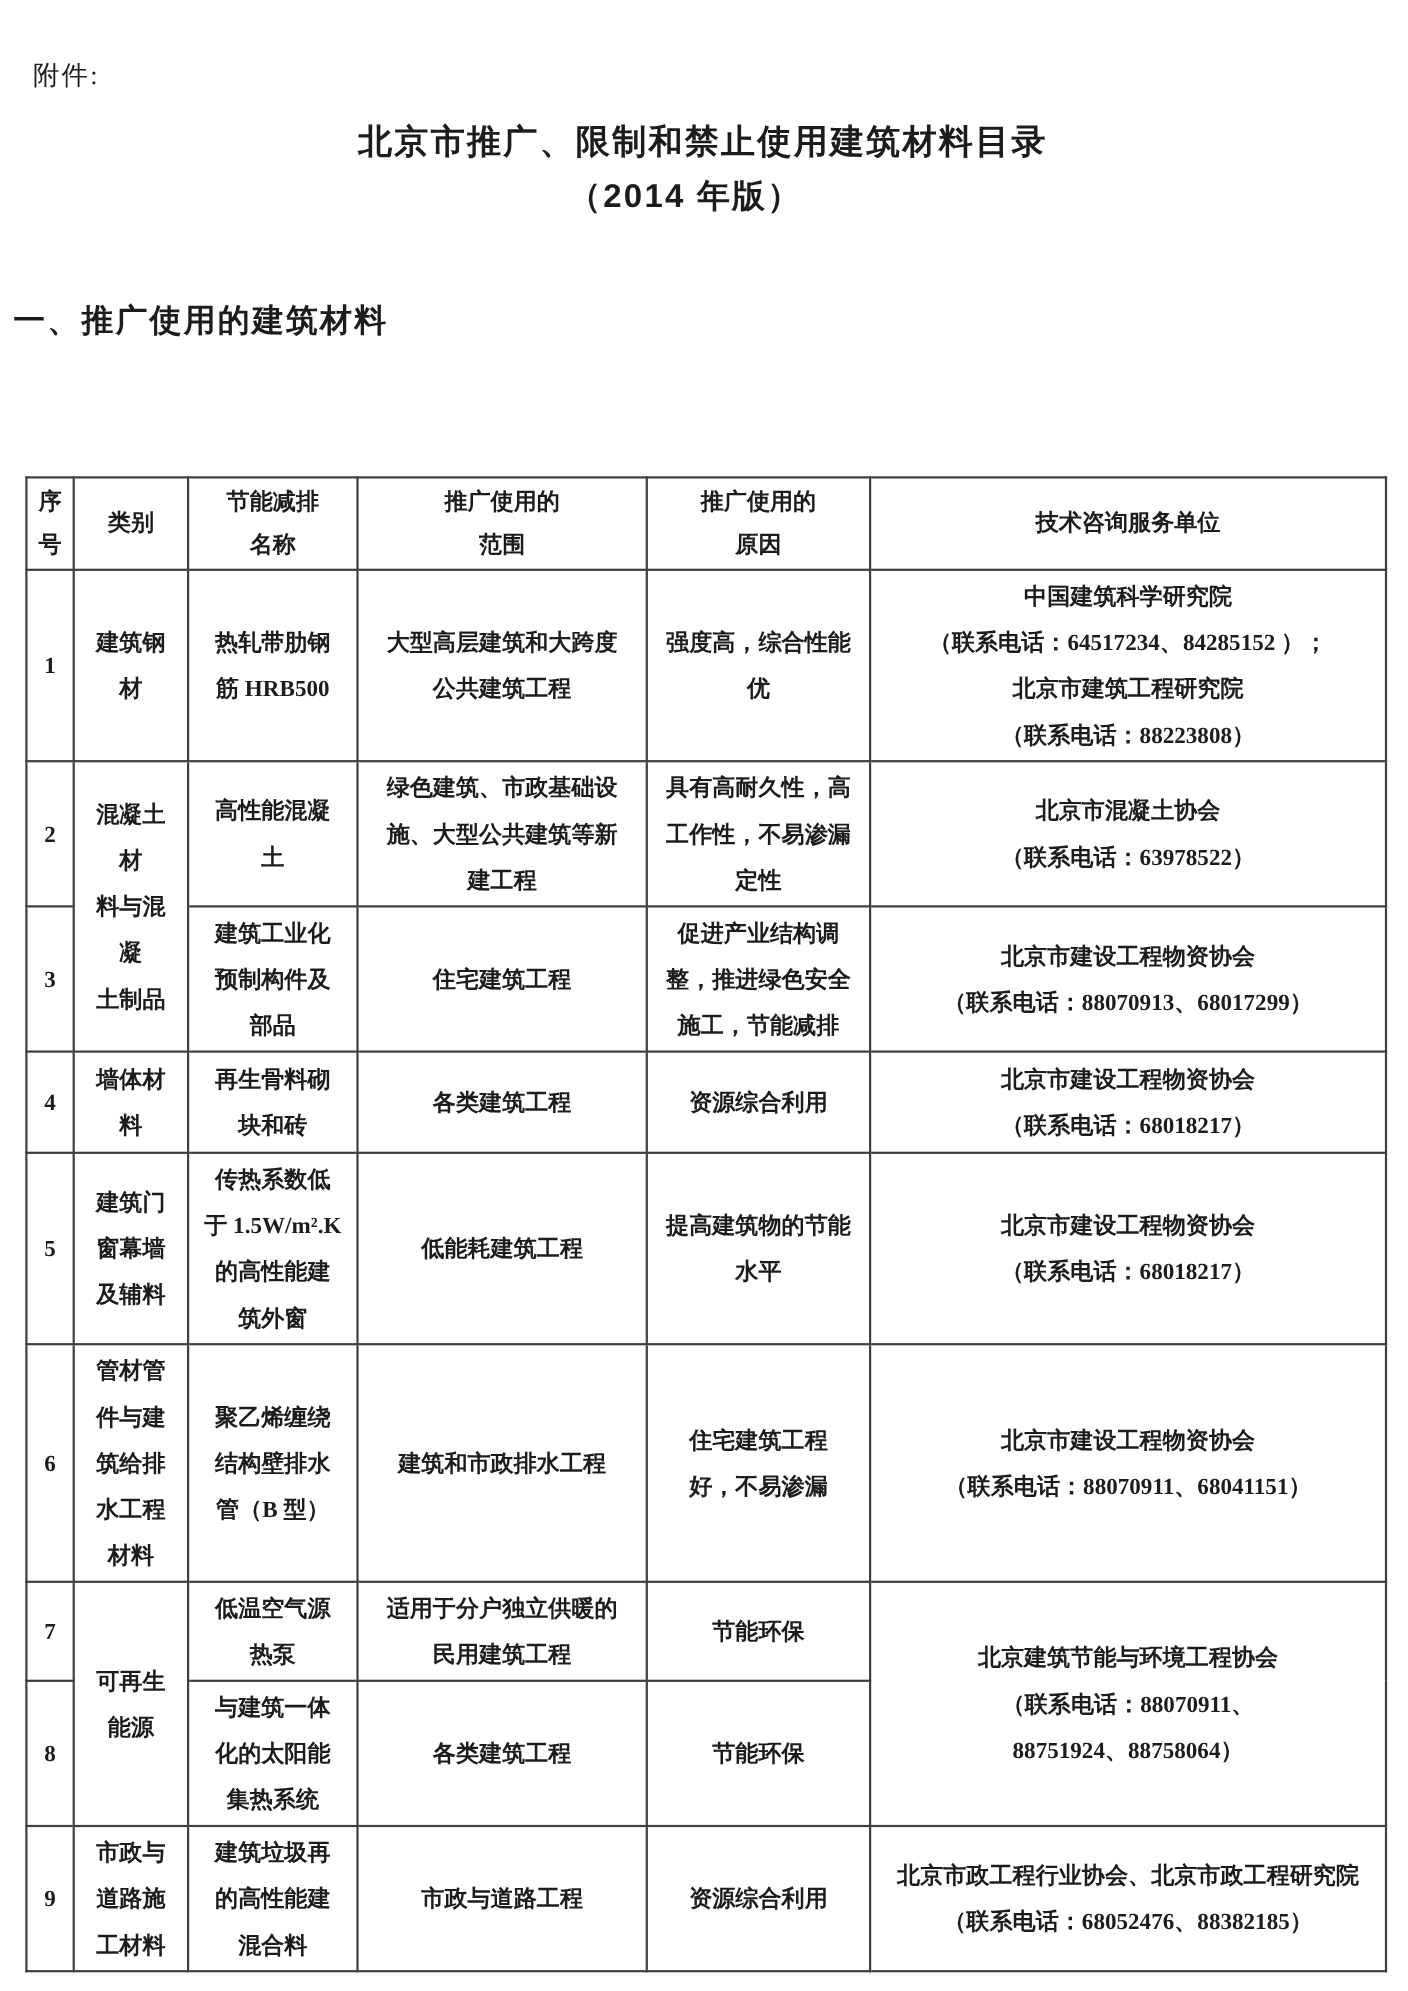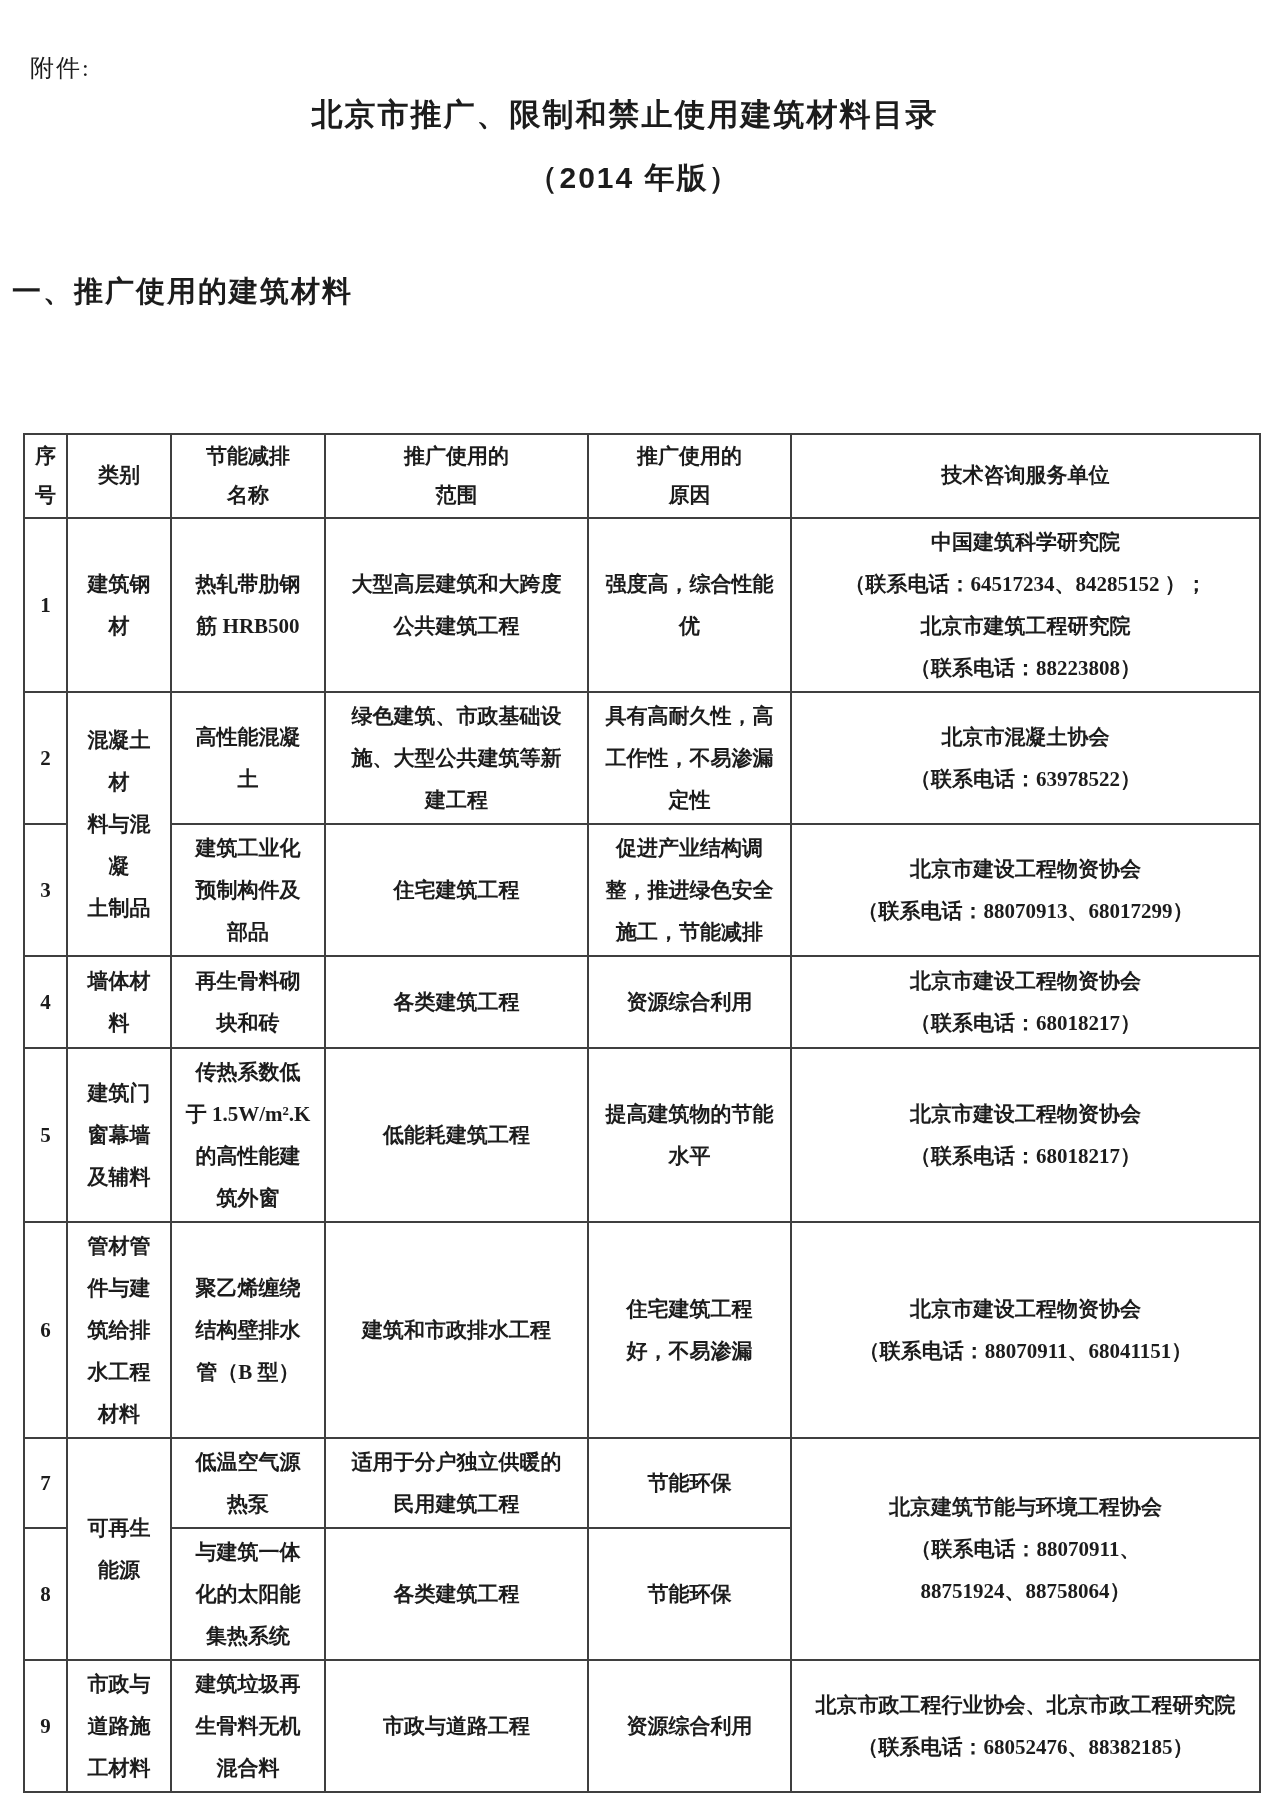--- a/index.html
+++ b/index.html
@@ -26,31 +26,31 @@
     top: 52px;
     left: 30px;
     font-size: 24px;
     letter-spacing: 2px;
   }
   .doc-title {
     position: absolute;
     top: 92px;
     left: 23px;
     width: 1200px;
-    margin: 2px;
+    margin: 16px;
     text-align: center;
     font-family: "Liberation Sans", "DejaVu Sans", sans-serif;
     font-size: 31px;
     font-weight: bold;
     letter-spacing: 2px;
   }
   .doc-subtitle {
     position: absolute;
     top: 158px;
-    left: 34px;
+    left: 23px;
     width: 1200px;
     margin: 0;
     text-align: center;
     font-family: "Liberation Sans", "DejaVu Sans", sans-serif;
     font-size: 30px;
     font-weight: bold;
     letter-spacing: 2px;
   }
   .section-heading {
     position: absolute;
@@ -239,21 +239,21 @@
 集热系统</td>
         <td>各类建筑工程</td>
         <td>节能环保</td>
       </tr>
       <tr>
         <td>9</td>
         <td>市政与
 道路施
 工材料</td>
         <td>建筑垃圾再
-生骨料无机
+的高性能建
 混合料</td>
         <td>市政与道路工程</td>
         <td>资源综合利用</td>
         <td>北京市政工程行业协会、北京市政工程研究院
 （联系电话：68052476、88382185）</td>
       </tr>
     </tbody>
   </table>
 
 </div>

